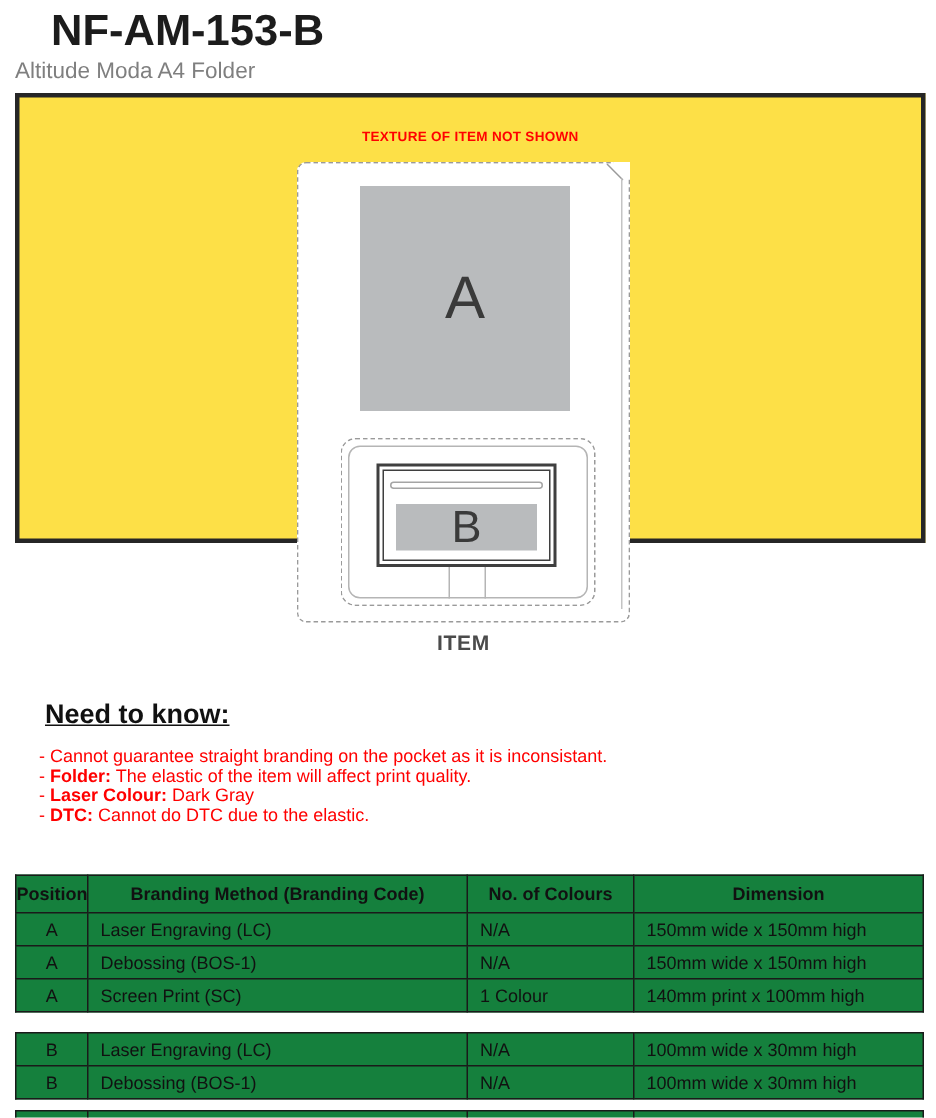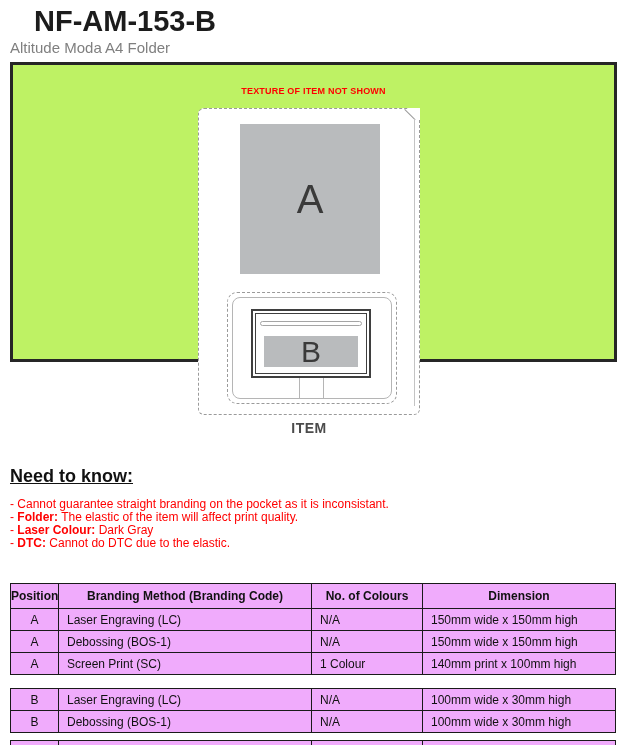--- a/index.html
+++ b/index.html
@@ -10,21 +10,21 @@
   }
   .page { position: relative; width: 624px; height: 745px; }
 
   
   .title { position: absolute; left: 10px; top: 5px; font-size: 29px; font-weight: bold; color: #1c1c1c; letter-spacing: 0px; margin-left: 24px; }
   .subtitle { position: absolute; left: 10px; top: 39px; font-size: 15px; color: #7f7f7f; }
 
   
   .panel {
     position: absolute; left: 10px; top: 62px; width: 607px; height: 300px;
-    border: 3px solid #262626; background: #bef264;
+    border: 3px solid #262626; background: #fde047;
   }
   .warning {
     position: absolute; left: 0; right: 0; top: 21px; text-align: center;
     font-size: 9px; font-weight: bold; color: #ff0000; letter-spacing: 0.2px;
   }
   .folder {
     position: absolute; left: 185px; top: 43px; width: 222px; height: 307px;
     border: 1px dashed #9a9a9a; border-radius: 6px; background: #ffffff;
   }
   .fold-mask { position: absolute; top: -1px; right: -1px; width: 11px; height: 11px; background: #ffffff; }
@@ -62,29 +62,29 @@
     position: absolute; left: 71px; top: 84px; width: 25px; height: 22px;
     border-left: 1px solid #b5b5b5; border-right: 1px solid #b5b5b5; z-index: 1;
   }
   .front-label {
     position: absolute; left: 185px; width: 222px; top: 355px; text-align: center;
     font-size: 14px; font-weight: bold; color: #4b4b4b; letter-spacing: 0.5px;
   }
 
   
   .section-heading { position: absolute; left: 10px; font-size: 18px; font-weight: bold; color: #111111; text-decoration: underline; }
-  .h-need { top: 466px; }
+  .h-need { top: 466px; margin-left: 20px; }
   .h-brand { top: 584px; }
-  .notes { position: absolute; left: 10px; top: 498px; font-size: 12px; color: #ff0000; line-height: 13px; }
+  .notes { position: absolute; left: 26px; top: 498px; font-size: 12px; color: #ff0000; line-height: 13px; }
   .note { white-space: pre; }
 
   
   table.spec {
     position: absolute; left: 10px; border-collapse: collapse; table-layout: fixed;
-    width: 605px; font-size: 12px; color: #111111; background: #f0abfc;
+    width: 605px; font-size: 12px; color: #111111; background: #15803d;
   }
   .t1 { top: 583px; }
   .t2 { top: 688px; }
   .t3 { top: 740px; }
   table.spec th, table.spec td { border: 1px solid #1a1a1a; overflow: hidden; }
   table.spec th { height: 25px; font-weight: bold; text-align: center; font-size: 12px; }
   table.spec td { height: 22px; }
   td.c-pos { text-align: center; }
   td.c-left { text-align: left; padding-left: 8px; }
   .t3 td { height: 20px; }

